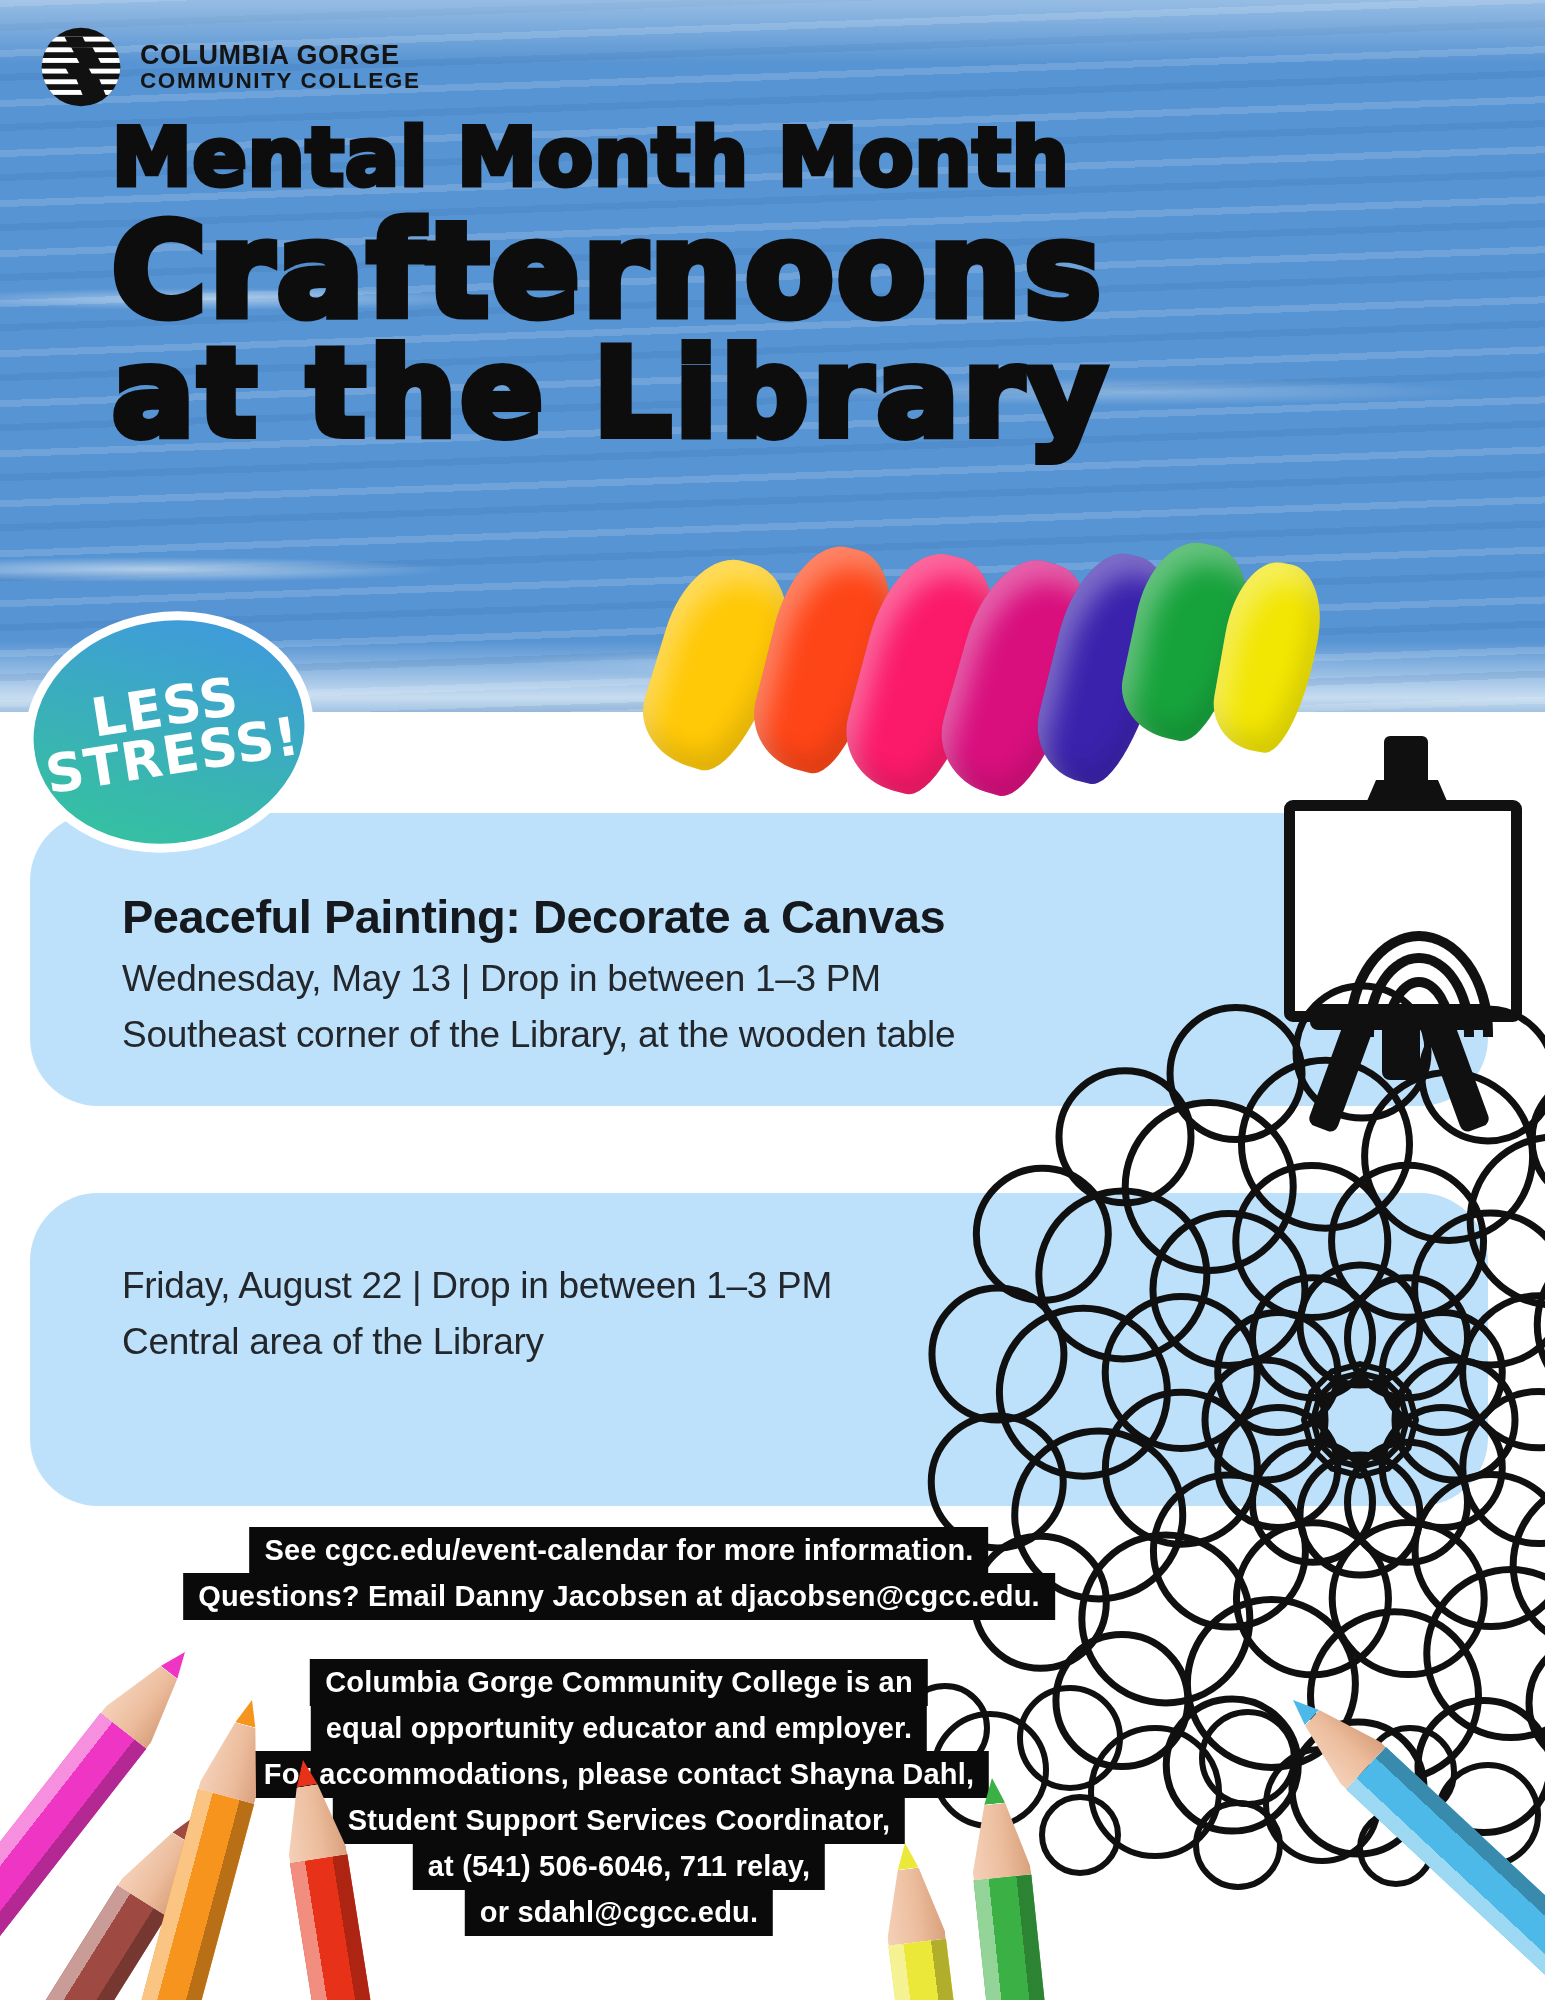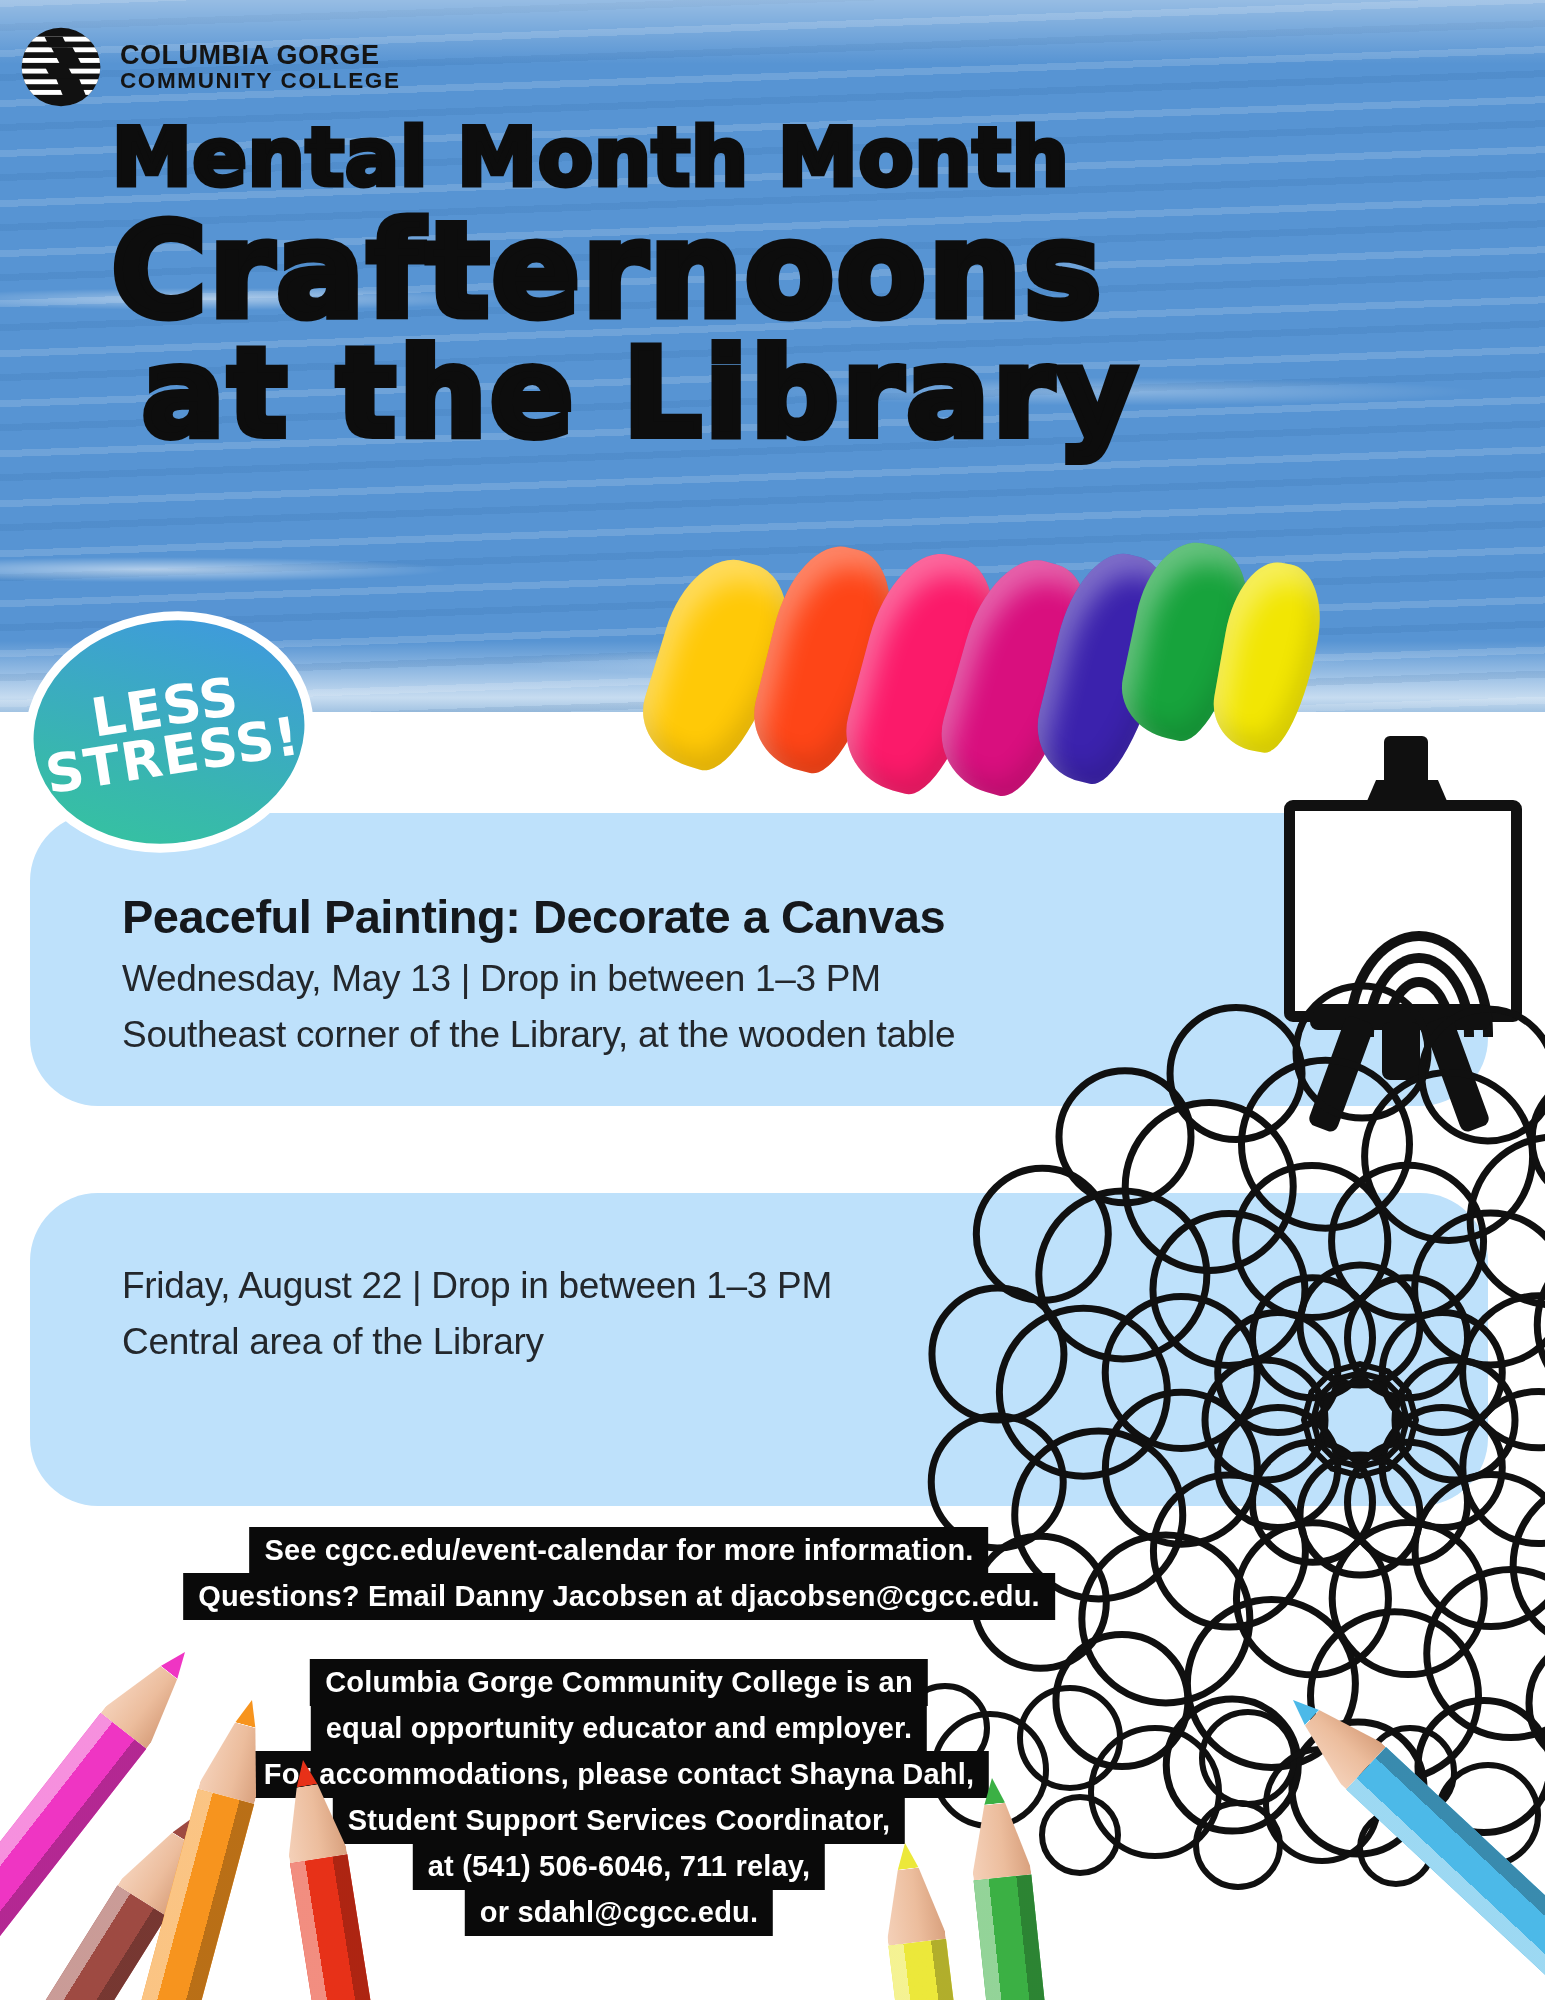--- a/index.html
+++ b/index.html
@@ -13,31 +13,31 @@
       radial-gradient(ellipse 420px 16px at 14% 42%, rgba(255,255,255,.45), rgba(255,255,255,0) 70%),
       radial-gradient(ellipse 520px 20px at 72% 55%, rgba(255,255,255,.30), rgba(255,255,255,0) 70%),
       radial-gradient(ellipse 420px 18px at 10% 80%, rgba(255,255,255,.55), rgba(255,255,255,0) 70%),
       radial-gradient(ellipse 600px 22px at 60% 93%, rgba(255,255,255,.40), rgba(255,255,255,0) 70%),
       repeating-linear-gradient(178deg, rgba(255,255,255,.14) 0 7px, rgba(255,255,255,0) 7px 24px,
         rgba(27,82,141,.10) 24px 31px, rgba(255,255,255,0) 31px 50px),
       linear-gradient(180deg, rgba(255,255,255,0) 90%, rgba(236,244,250,.75) 98%, rgba(170,200,228,.9) 100%);
     z-index:0;}
 
   
-  .logo{position:absolute;left:20px;top:26px;display:flex;align-items:center;gap:18px;z-index:2;}
+  .logo{position:absolute;left:40px;top:26px;display:flex;align-items:center;gap:18px;z-index:2;}
   .logo-mark{width:82px;height:82px;}
   .logo-text{color:#141414;line-height:1.04;}
   .logo-line1{font-weight:bold;font-size:27px;letter-spacing:.5px;}
   .logo-line2{font-weight:bold;font-size:22.5px;letter-spacing:1.6px;}
 
   
   .title{position:absolute;left:112px;top:118px;z-index:2;color:#0d0d0d;font-family:"DejaVu Sans",sans-serif;font-weight:900;}
   .t1{font-size:80px;letter-spacing:1px;-webkit-text-stroke:5px #0d0d0d;line-height:1.0;}
   .t2{font-size:128px;letter-spacing:4px;-webkit-text-stroke:9px #0d0d0d;line-height:.92;margin-top:14px;}
-  .t3{font-size:122px;letter-spacing:4px;-webkit-text-stroke:8px #0d0d0d;line-height:.95;margin-top:6px;margin-left:30px;}
+  .t3{font-size:122px;letter-spacing:4px;-webkit-text-stroke:8px #0d0d0d;line-height:.95;margin-top:6px;}
 
   
   .badge{position:absolute;left:24px;top:612px;width:272px;height:222px;border-radius:50%;
     background:linear-gradient(205deg,#3f9bdb 12%,#38b7ae 68%,#35c49e 95%);
     border:9px solid #ffffff;transform:rotate(-9deg);z-index:5;
     display:flex;flex-direction:column;align-items:center;justify-content:center;}
   .badge span{color:#ffffff;font-family:"DejaVu Sans",sans-serif;font-weight:900;font-size:53px;
     line-height:.92;letter-spacing:1px;text-align:center;}
 
   

